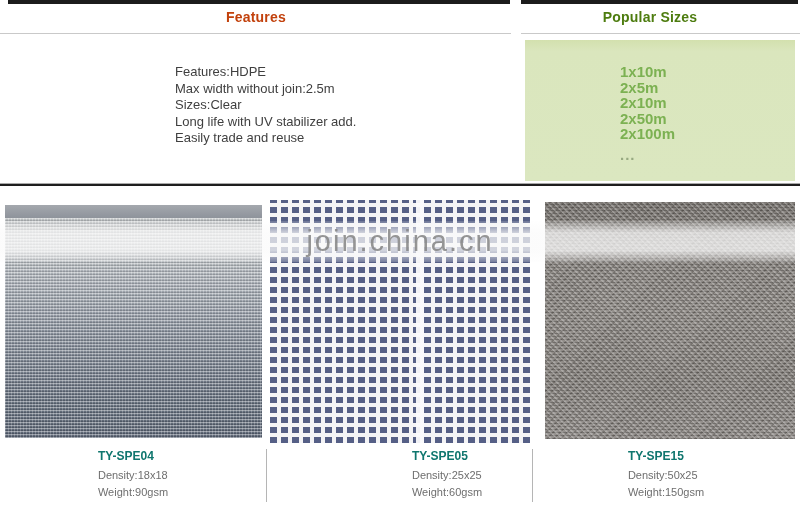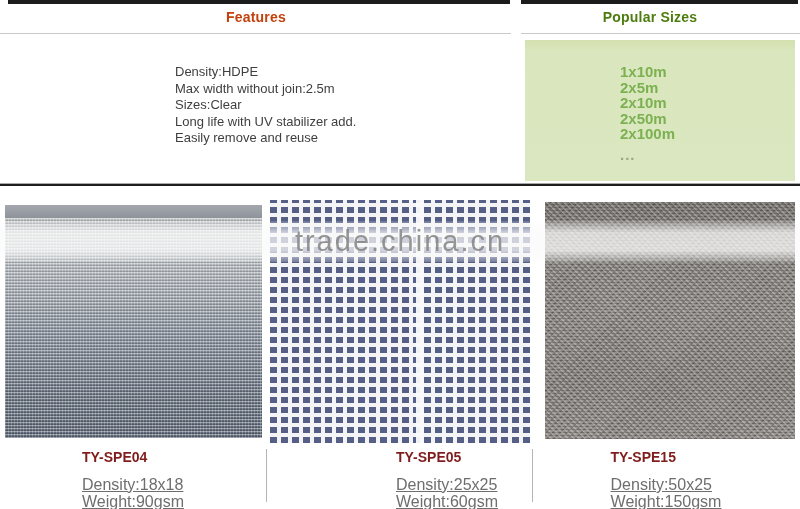--- a/index.html
+++ b/index.html
@@ -93,68 +93,68 @@
   }
   
   .labels-row{position:absolute;left:0;top:448px;width:800px;height:61px;}
   .label-col{
     position:absolute;top:1px;display:flex;flex-direction:column;align-items:center;
   }
   .label-col-1{left:0;width:266px;}
   .label-col-2{left:266px;width:266px;padding-left:48px;}
   .label-col-3{left:532px;width:268px;}
   .label-inner{text-align:left;}
-  .model-name{font-size:14px;font-weight:bold;color:#7f1d1d;margin-bottom:12px;}
-  .spec-line{font-size:16px;color:#6e6e6e;line-height:16.5px;text-decoration:underline;}
+  .model-name{font-size:12px;font-weight:bold;color:#0f766e;margin-bottom:4px;}
+  .spec-line{font-size:11px;color:#6e6e6e;line-height:16.5px;}
   .label-divider{
     position:absolute;top:1px;width:1px;height:53px;background:#b5b5b5;
   }
   .label-divider-1{left:266px;}
   .label-divider-2{left:532px;}
 </style>
 </head>
 <body>
 
 <div class="page">
 
   <div class="topbar topbar-left"></div>
   <div class="topbar topbar-right"></div>
 
   <div class="sec-title features-title">Features</div>
   <div class="sec-title sizes-title">Popular Sizes</div>
   <div class="hr-thin hr-left"></div>
   <div class="hr-thin hr-right"></div>
 
   <div class="features-list">
-    <div>Density:HDPE</div>
+    <div>Features:HDPE</div>
     <div>Max width without join:2.5m</div>
     <div>Sizes:Clear</div>
     <div>Long life with UV stabilizer add.</div>
-    <div>Easily remove and reuse</div>
+    <div>Easily trade and reuse</div>
   </div>
 
   <div class="green-box">
     <div>1x10m</div>
     <div>2x5m</div>
     <div>2x10m</div>
     <div>2x50m</div>
     <div>2x100m</div>
     <div class="sizes-more">...</div>
   </div>
 
   <div class="divider-dark"></div>
 
   <div class="images-row">
     <div class="product-img img1">
       <div class="img1-topstrip"></div>
     </div>
     <div class="product-img img2"></div>
     <div class="product-img img3"></div>
     <div class="watermark-band">
-      <span class="watermark-text">trade.china.cn</span>
+      <span class="watermark-text">join.china.cn</span>
     </div>
   </div>
 
   <div class="labels-row">
     <div class="label-col label-col-1">
       <div class="label-inner">
         <div class="model-name">TY-SPE04</div>
         <div class="spec-line">Density:18x18</div>
         <div class="spec-line">Weight:90gsm</div>
       </div>

